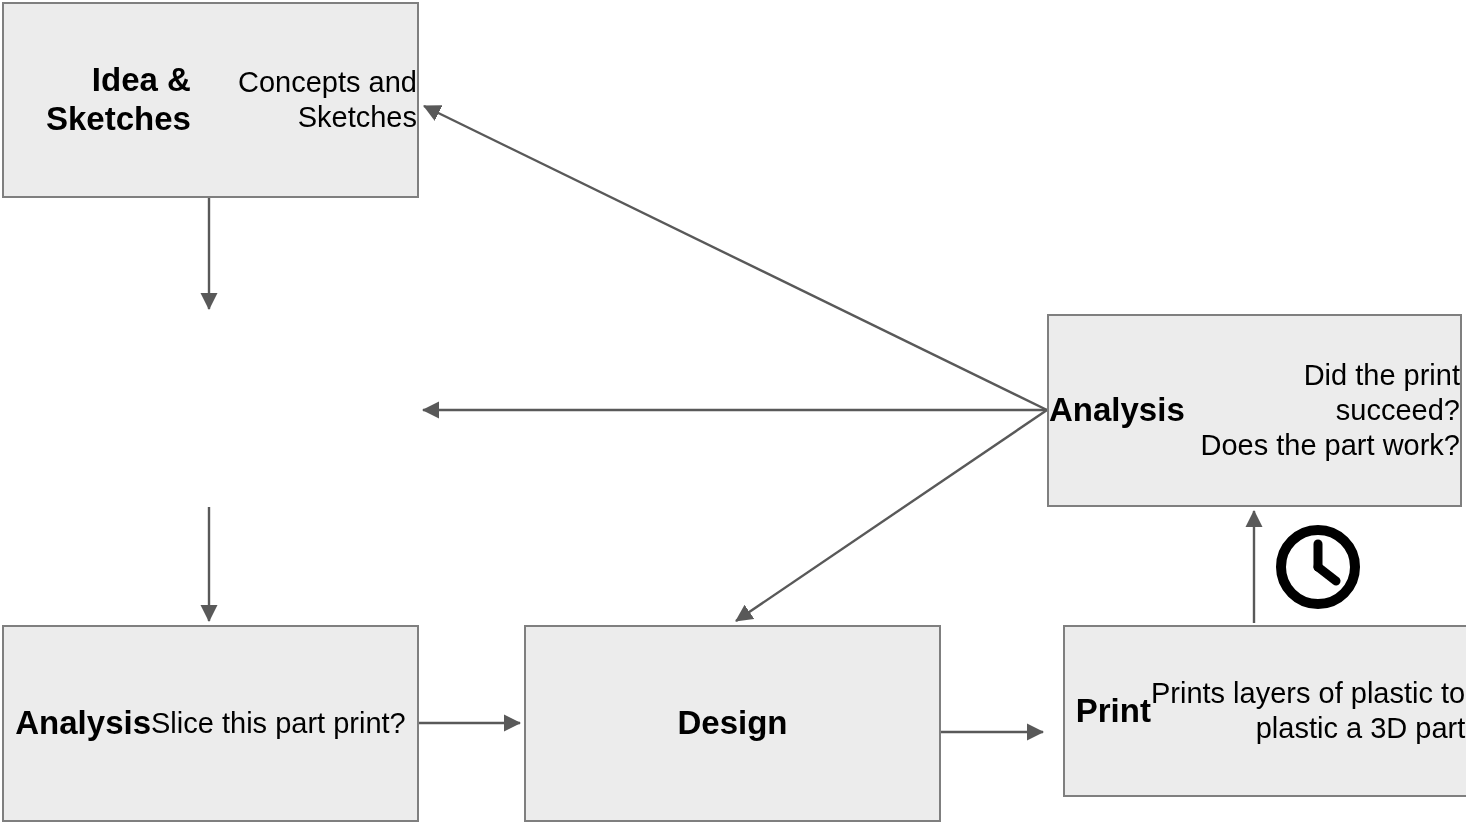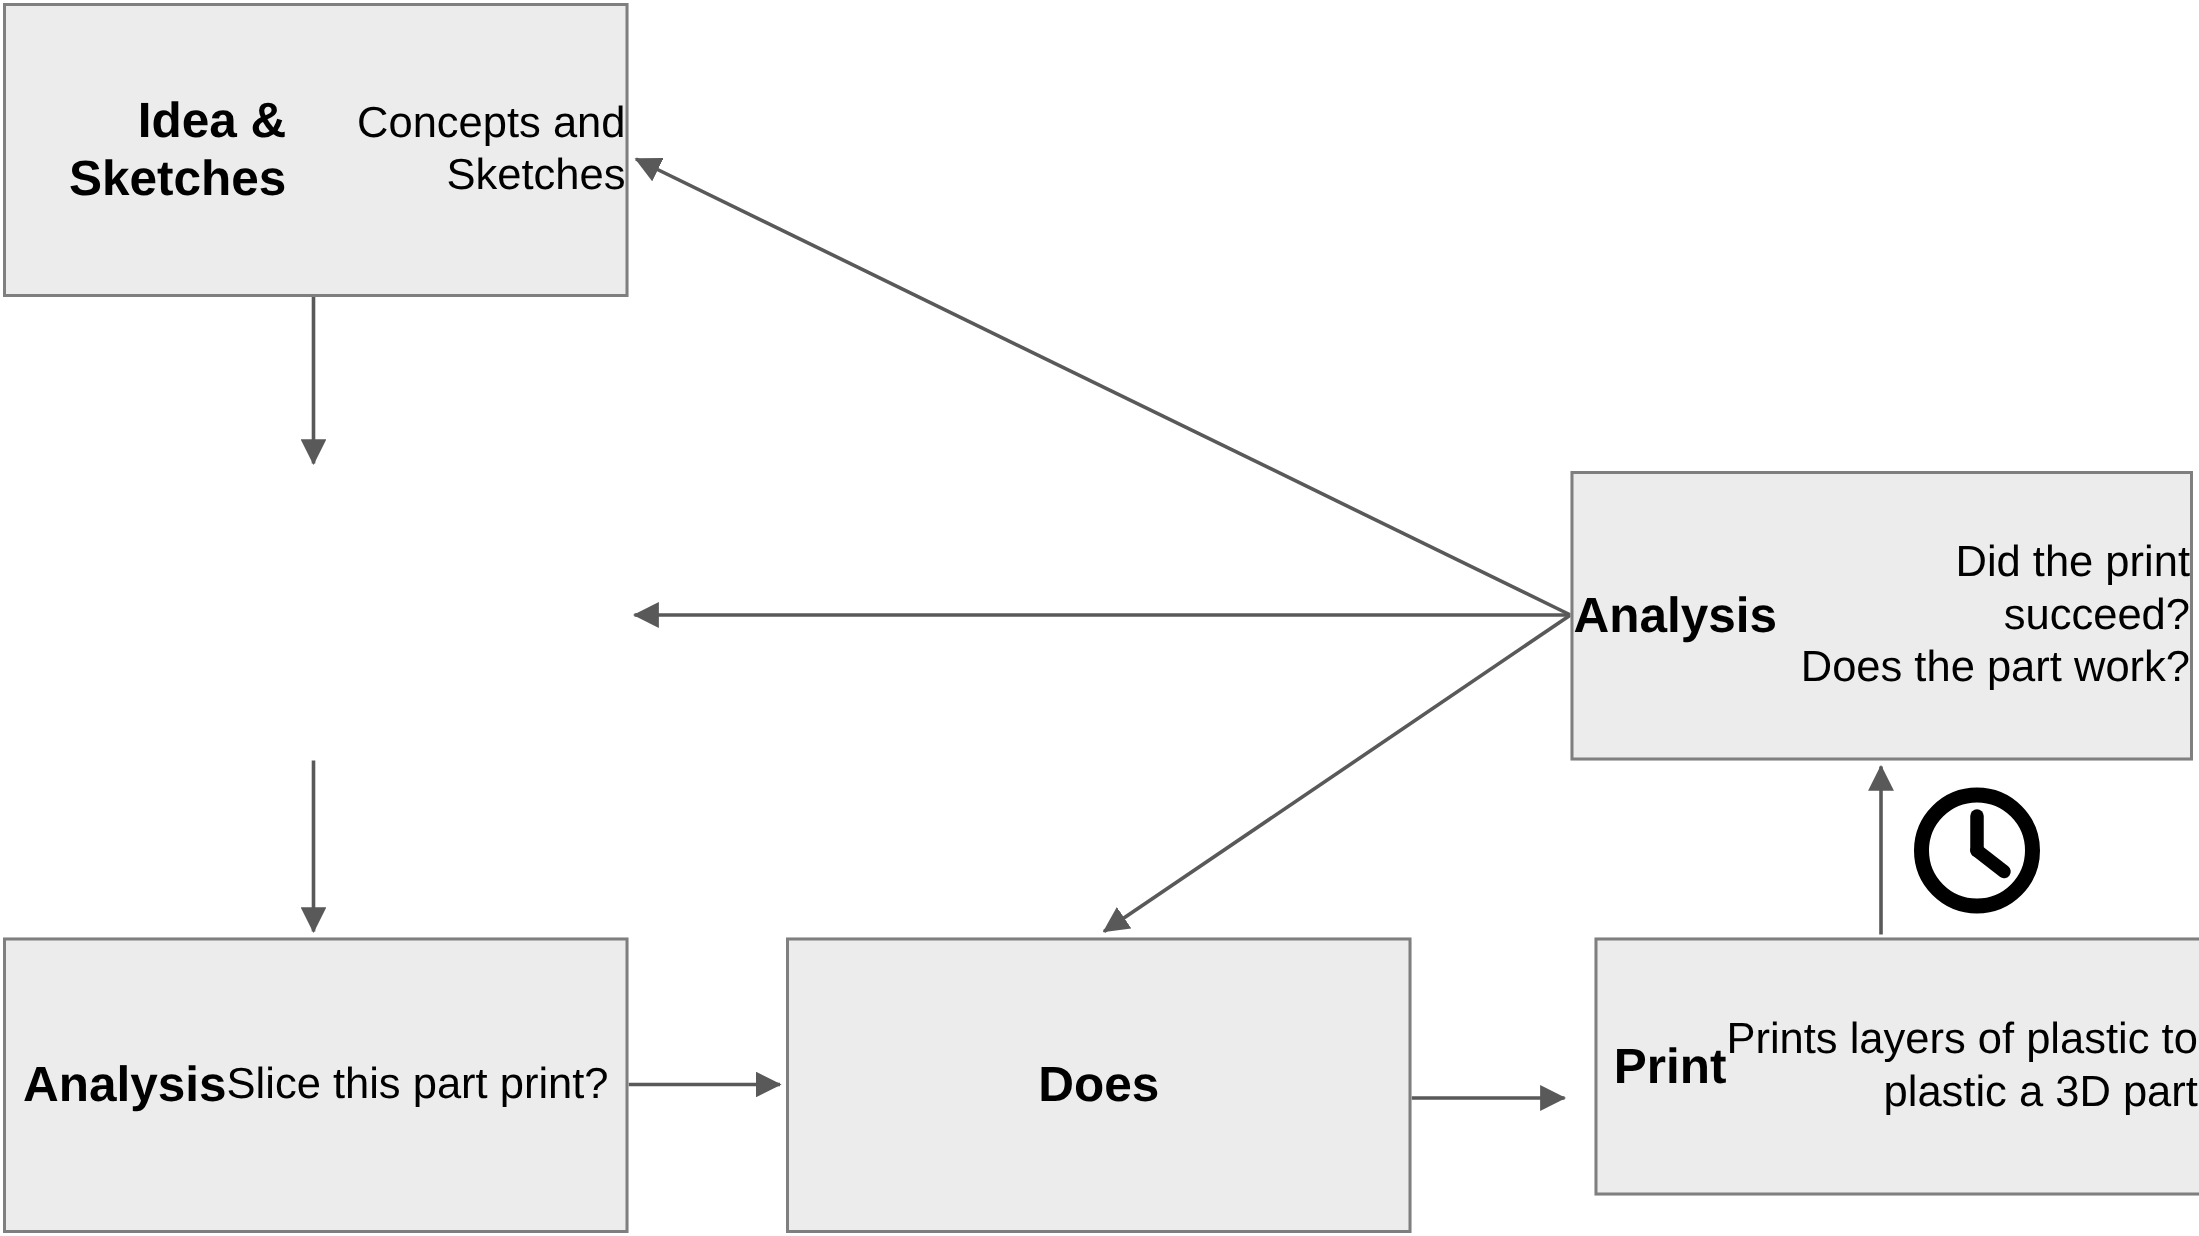--- a/index.html
+++ b/index.html
@@ -101,21 +101,21 @@
     <div class="node-sub">Concepts and Sketches</div>
   </div>
 
 
   <div class="node" style="left:2px; top:625px; width:417px; height:197px;">
     <div class="node-title">Analysis</div>
     <div class="node-sub">Slice this part print?</div>
   </div>
 
   <div class="node" style="left:524px; top:625px; width:417px; height:197px;">
-    <div class="node-title">Does</div>
+    <div class="node-title">Design</div>
   </div>
 
   <div class="node" style="left:1063px; top:625px; width:415px; height:172px;">
     <div class="node-title">Print</div>
     <div class="node-sub">Prints layers of plastic to
 plastic a 3D part</div>
   </div>
 
   <div class="node" style="left:1047px; top:314px; width:415px; height:193px;">
     <div class="node-title">Analysis</div>

